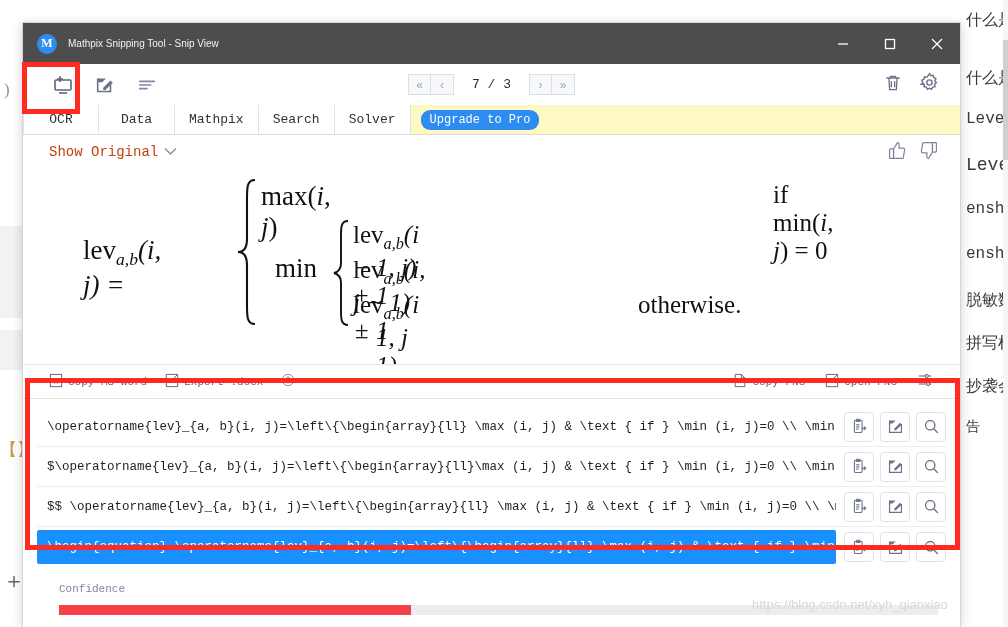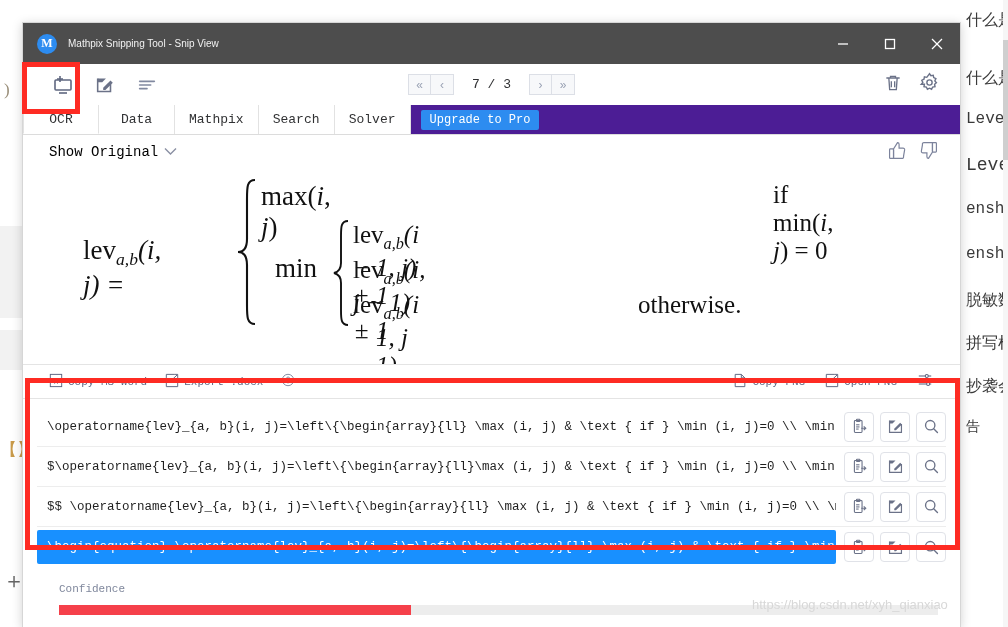--- a/index.html
+++ b/index.html
@@ -130,21 +130,21 @@
   .tb-right {
     margin-left: auto; display: flex; align-items: center; gap: 16px;
     padding-right: 20px; color: #6b7288;
   }
 
   
   .tabstrip {
     height: 30px; flex: 0 0 30px;
     display: flex; align-items: stretch;
     border-bottom: 1px solid #dcdcdc;
-    background: #4c1d95;
+    background: #fef9c3;
     position: relative;
   }
   .tab {
     min-width: 76px; padding: 0 14px;
     display: flex; align-items: center; justify-content: center;
     font-family: "Liberation Mono", monospace;
     font-size: 13px; color: #303133;
     border-right: 1px solid #e2e2e2;
     background: #fff;
   }
@@ -156,34 +156,34 @@
     font-size: 12px; color: #2d8cf0;
   }
   .upgrade-btn {
     margin-left: 10px;
     background: #2d8cf0; color: #fff;
     font-family: "Liberation Mono", monospace;
     font-size: 12px;
     padding: 3px 9px;
     display: flex; align-items: center;
     align-self: center;
-    border-radius: 2px;
+    border-radius: 9px;
     text-align: right;
   }
 
   
   .show-orig-row {
     height: 34px; flex: 0 0 34px;
     display: flex; align-items: center;
     padding-left: 26px;
     background: #fff;
   }
   .show-orig {
     font-family: "Liberation Mono", monospace;
-    font-size: 14px; color: #000000;
+    font-size: 14px; color: #c2410c;
     display: flex; align-items: center; gap: 6px;
   }
   .chev { color: #8a90a3; }
   .fb-icons {
     margin-left: auto; display: flex; gap: 12px; padding-right: 22px;
     color: #7c839c;
   }
 
   
   .preview {

